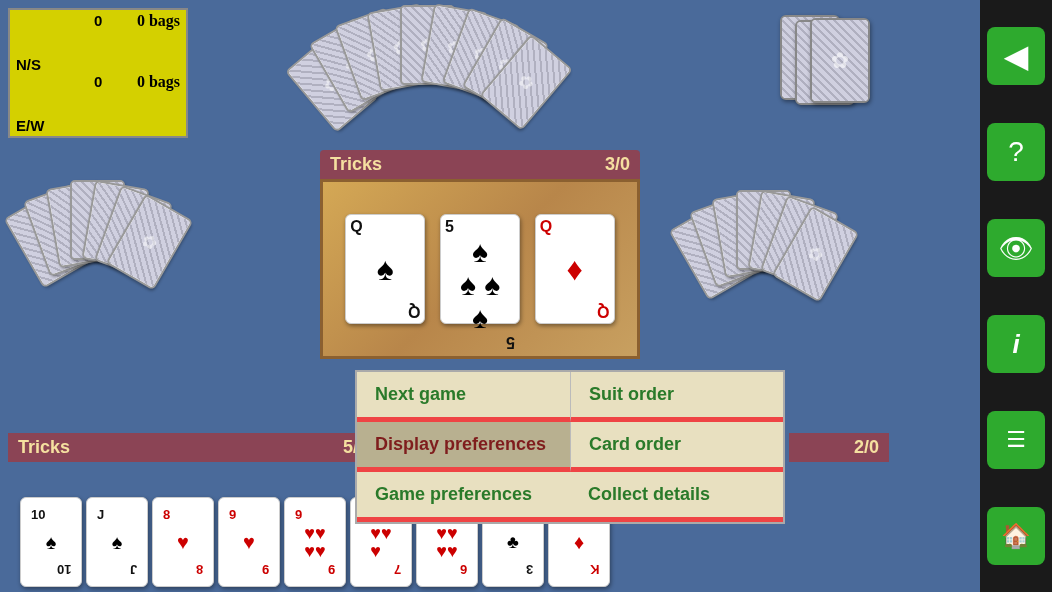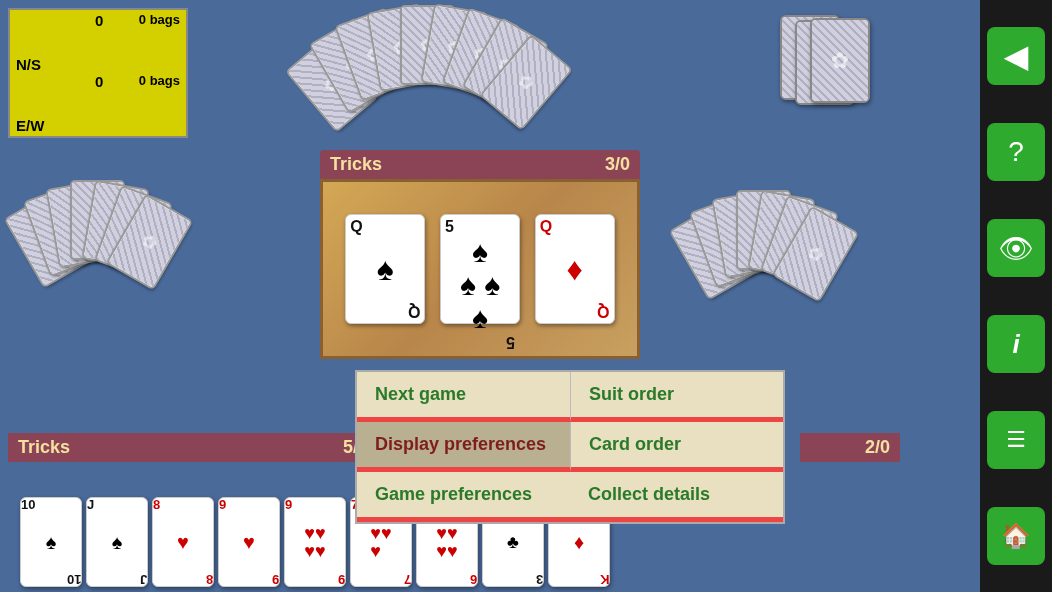--- a/index.html
+++ b/index.html
@@ -25,21 +25,21 @@
       color: #000;
       min-width: 180px;
     }
     .score-row {
       display: flex;
       justify-content: space-between;
       gap: 10px;
     }
     .score-label { min-width: 32px; margin-top: 44px; }
     .score-val { min-width: 20px; text-align: right; }
-    .score-bags { font-size: 13px; }
+    .score-bags { font-size: 16px; font-family: Liberation Serif, serif; }
 
     
     #sidebar {
       position: absolute;
       right: 0;
       top: 0;
       width: 72px;
       height: 592px;
       background: #1a1a1a;
       display: flex;
@@ -163,21 +163,21 @@
       align-items: center;
       justify-content: space-between;
       font-weight: bold;
       position: relative;
       box-shadow: 1px 2px 4px rgba(0,0,0,0.4);
     }
     .card.small {
       width: 62px;
       height: 90px;
       font-size: 13px;
-      padding: 0;
+      padding: 10px;
     }
     .card.large {
       width: 80px;
       height: 110px;
       font-size: 16px;
       padding: 4px;
     }
     .card .rank-top { align-self: flex-start; line-height: 1; }
     .card .rank-bottom { align-self: flex-end; line-height: 1; transform: rotate(180deg); }
     .red { color: #cc0000; }
@@ -284,21 +284,21 @@
       color: #f5e0a0;
       font-size: 18px;
       font-weight: bold;
       padding: 4px 10px;
       display: flex;
       justify-content: space-between;
     }
     #right-tricks {
       position: absolute;
       bottom: 130px;
-      right: 80px;
+      right: 91px;
       width: 100px;
       background: #8b4455;
       color: #f5e0a0;
       font-size: 18px;
       font-weight: bold;
       padding: 4px 10px;
       text-align: right;
     }
 
     

